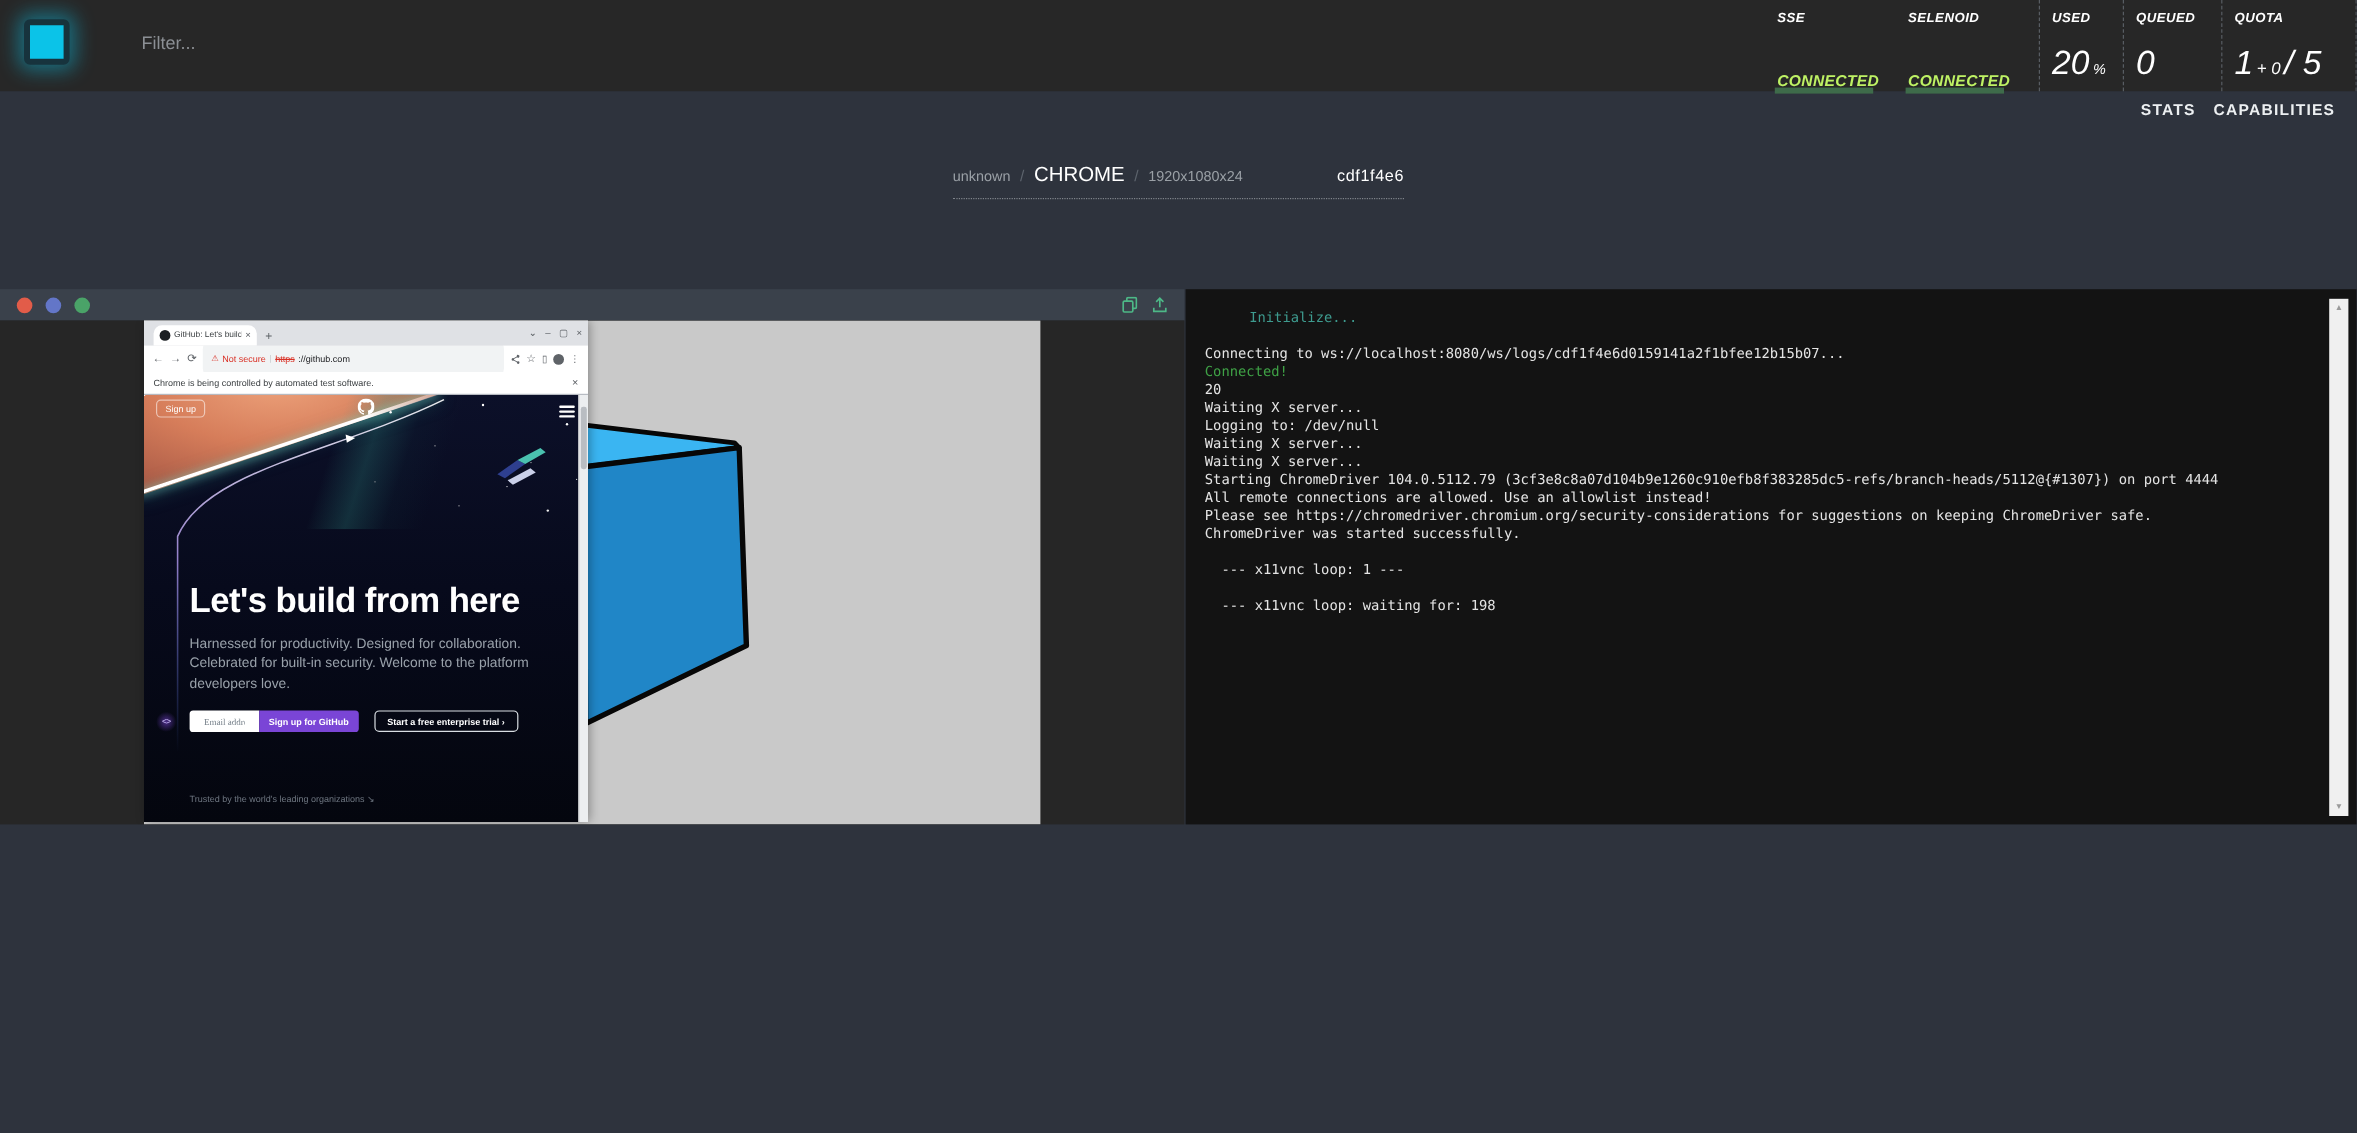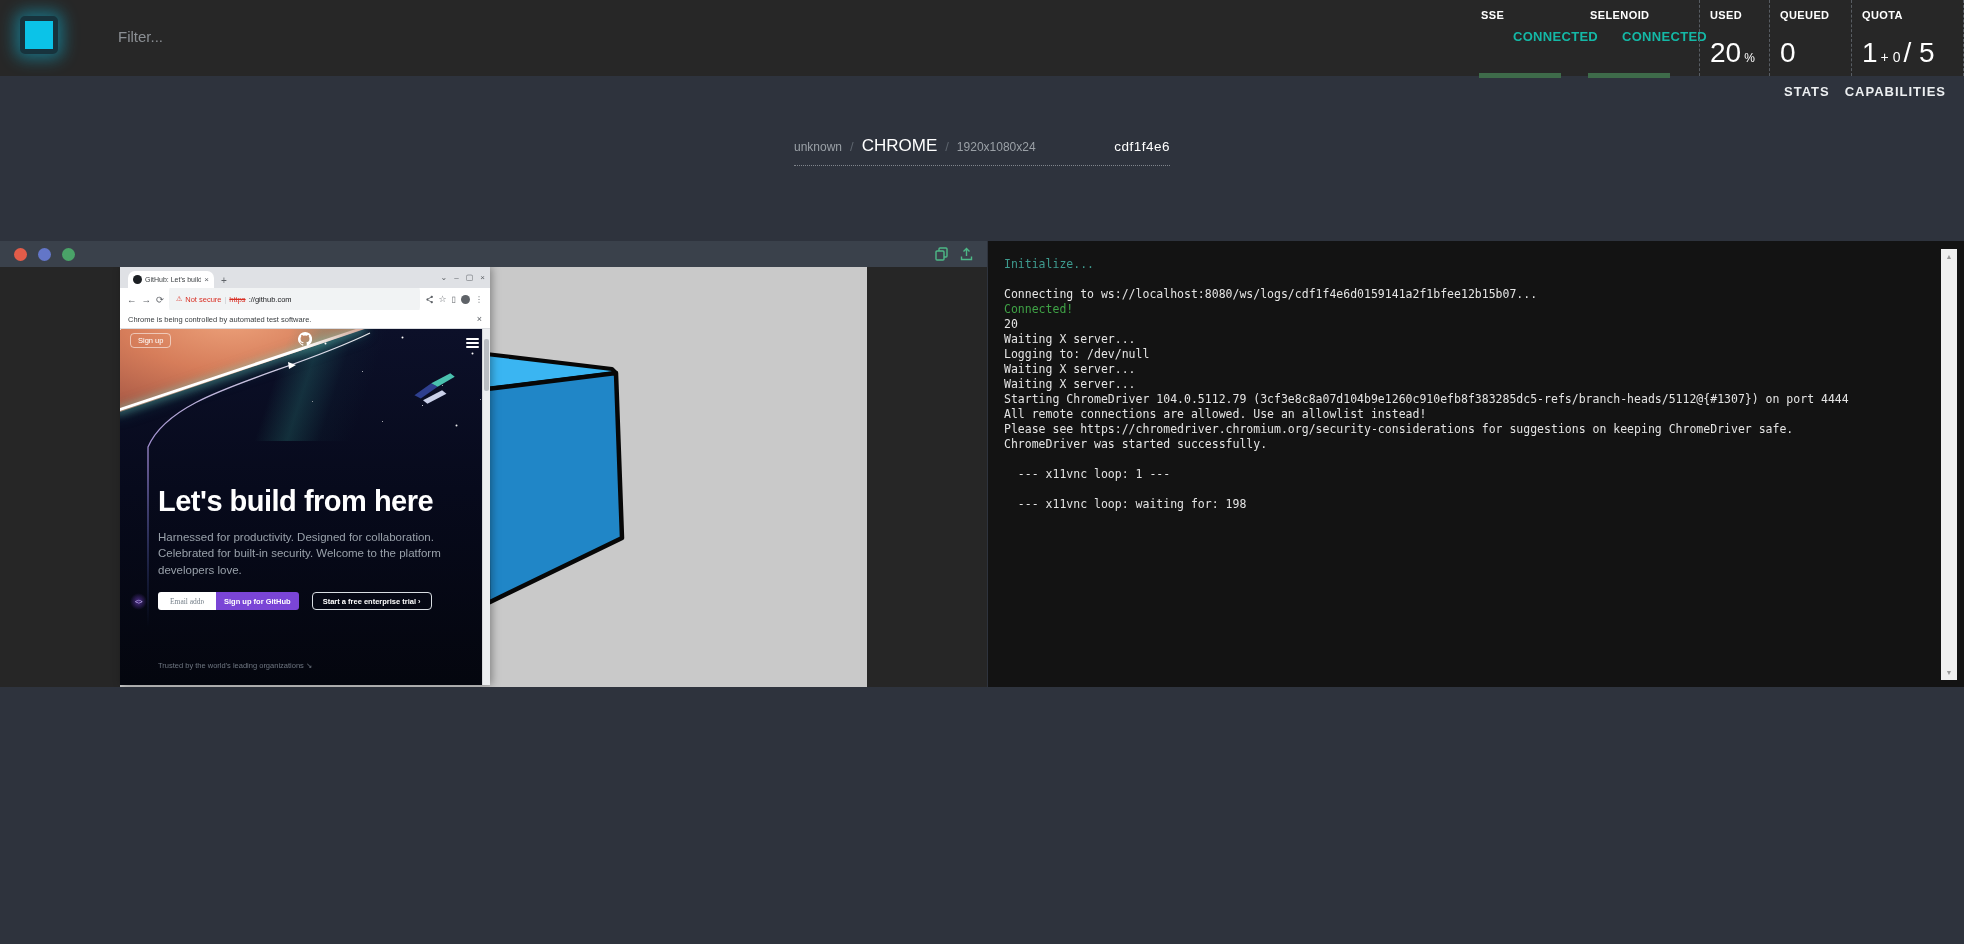--- a/index.html
+++ b/index.html
@@ -8,25 +8,25 @@
 
   
   .topbar{position:absolute;top:0;left:0;width:100%;height:76px;background:#272727;}
   .logo{position:absolute;left:20px;top:16px;width:38px;height:38px;border-radius:5px;
         background:#0bc3e8;border:5px solid #17333d;box-sizing:border-box;
         box-shadow:0 0 16px 5px rgba(11,195,232,.45);}
   .filter{position:absolute;left:116px;top:20px;width:320px;height:30px;background:transparent;
           border:none;outline:none;color:#cfd2d6;font-size:15px;font-family:"Liberation Sans",sans-serif;}
   .filter::placeholder{color:#8b8f94;}
   .stats{position:absolute;right:0;top:0;height:76px;display:flex;}
-  .stat{position:relative;box-sizing:border-box;padding:9px 0 0 10px;}
+  .stat{position:relative;box-sizing:border-box;padding:9px 0 0 10px;font-style:italic;}
   .w-sse{width:109px}.w-sel{width:119px}.w-used{width:70px}.w-que{width:82px}.w-quo{width:113px}
   .stat-label{font-size:11px;font-weight:bold;color:#fff;letter-spacing:.4px;}
-  .stat-conn{position:absolute;left:10px;bottom:32px;font-size:13px;font-weight:bold;
-             color:#14b8a6;letter-spacing:.3px;margin-left:32px;}
+  .stat-conn{position:absolute;left:10px;bottom:1px;font-size:13px;font-weight:bold;
+             color:#bef264;letter-spacing:.3px;}
   .green-bar{position:absolute;left:8px;bottom:-2px;width:82px;height:5px;background:#3e6b4a;}
   .dash-left{border-left:1px dashed #585d63;}
   .dash-right{border-right:1px dashed #585d63;}
   .stat-num{position:absolute;left:10px;bottom:9px;font-size:28px;color:#fff;line-height:1;white-space:nowrap;}
   .unit{font-size:12px;margin-left:3px;}
   .quota-small{font-size:14px;margin:0 3px;}
 
   
   .view-tabs{position:absolute;top:84px;right:18px;display:flex;gap:15px;
              font-size:13px;font-weight:bold;color:#eceff1;letter-spacing:1px;}
@@ -121,21 +121,21 @@
          color:#fff;font-size:7.5px;font-weight:bold;padding:0 10px;cursor:pointer;font-family:"Liberation Sans",sans-serif;}
   .gh-foot{position:absolute;top:332px;left:38px;font-size:7.5px;color:#6e7680;}
   .b-scrollbar{position:absolute;right:0;top:0;bottom:0;width:7px;background:#eceef0;border-left:1px solid #d7d9db;}
   .b-thumb{position:absolute;top:10px;left:1px;width:5px;height:52px;background:#b9bdc2;border-radius:2px;}
 
   
   .log-pane{position:absolute;left:988px;top:241px;width:976px;height:446px;background:#131313;
             box-sizing:border-box;padding:16px 36px 0 16px;}
   .logline{font-family:"DejaVu Sans Mono",monospace;font-size:11.5px;line-height:15px;min-height:15px;
            color:#e4e4e4;white-space:pre;}
-  .logline[data-color="teal"]{color:#3e9b8f;}
+  .logline[data-color="teal"]{color:#3e9b8f;margin-left:37px;}
   .logline[data-color="green"]{color:#3fa246;}
   .log-scrollbar{position:absolute;right:7px;top:8px;bottom:7px;width:16px;background:#f0f0f0;
                  display:flex;flex-direction:column;justify-content:space-between;align-items:center;
                  font-size:7px;color:#9a9a9a;padding:4px 0;box-sizing:border-box;cursor:pointer;}
 </style>
 </head>
 <body>
 
 <div class="app">
 

